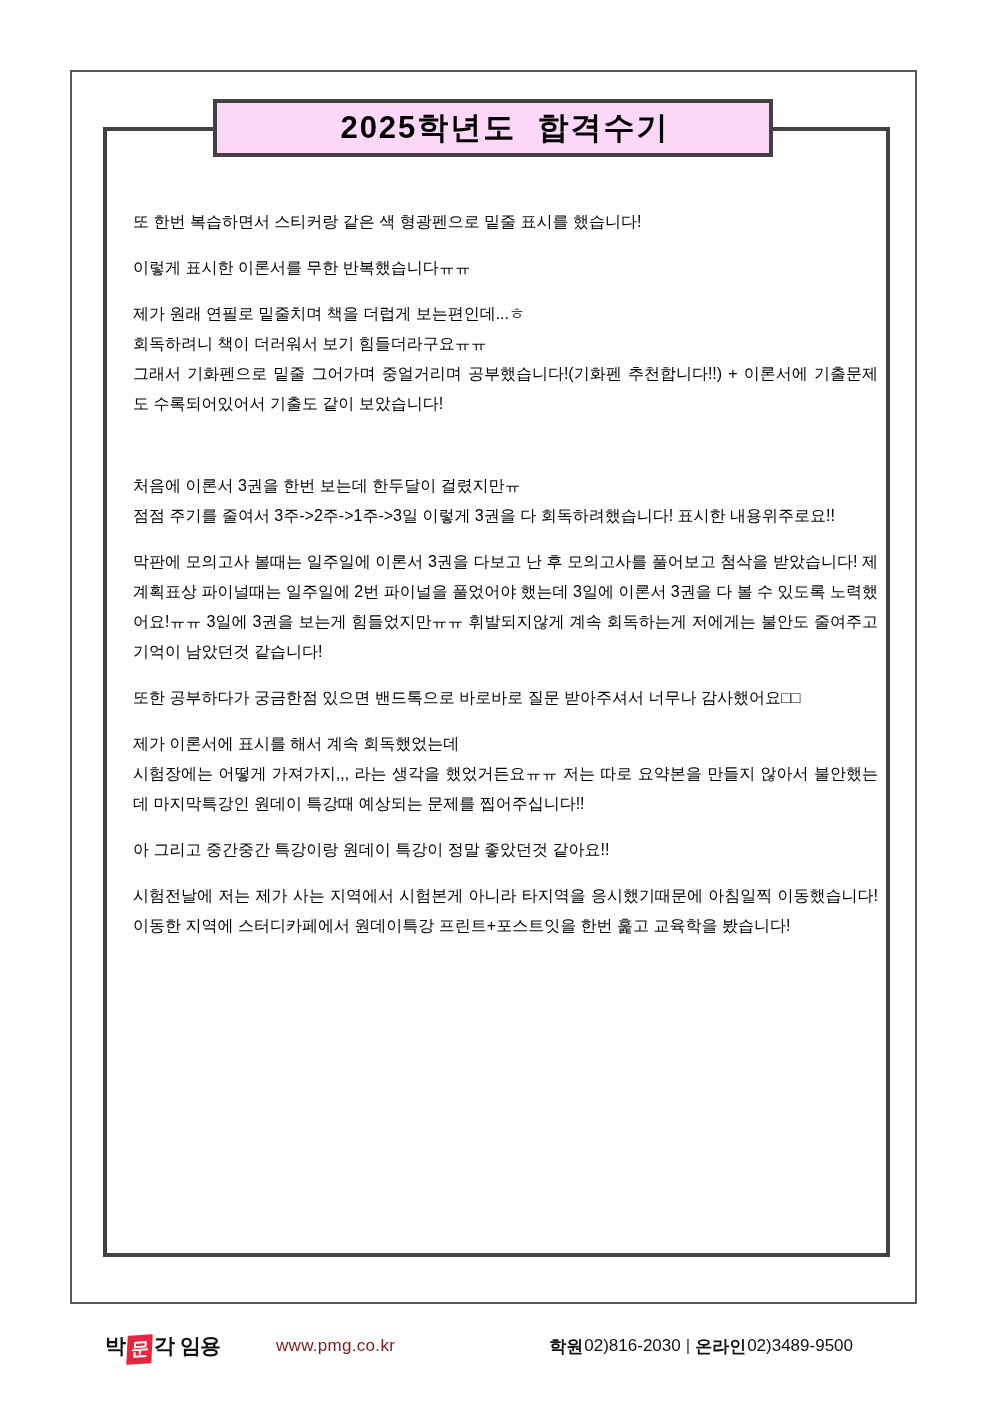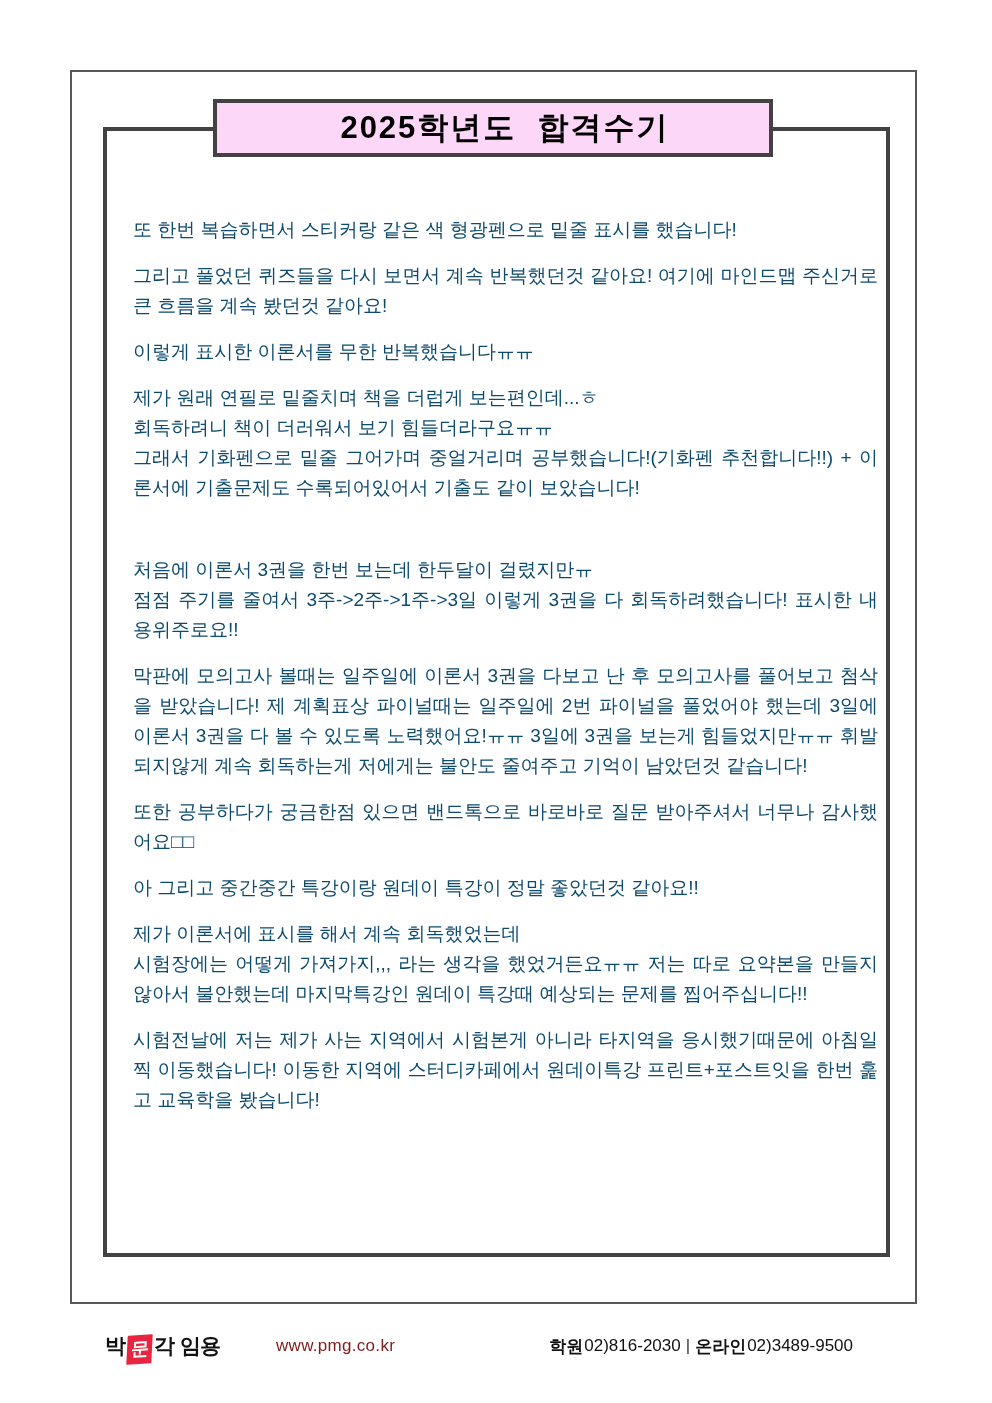--- a/index.html
+++ b/index.html
@@ -33,23 +33,23 @@
     height: 1130px;
     border: 4px solid #424244;
     box-sizing: border-box;
     background: #ffffff;
     z-index: 1;
   }
   .content {
     position: absolute;
     left: 26px;
     right: 8px;
-    top: 84px;
-    color: #0c4a6e;
-    font-size: 19px;
+    top: 76px;
+    color: #000000;
+    font-size: 16px;
     line-height: 30px;
     text-align: justify;
   }
   .para {
     margin: 0 0 16px 0;
     white-space: pre-wrap;
   }
   .para.gap-xl {
     margin-bottom: 52px;
   }
@@ -134,32 +134,31 @@
 
   <div class="outer-frame"></div>
 
   <div class="title-banner">
     <span class="title-text">2025학년도  합격수기</span>
   </div>
 
   <div class="content-box">
     <div class="content">
       <p class="para">또 한번 복습하면서 스티커랑 같은 색 형광펜으로 밑줄 표시를 했습니다!</p>
-      <p class="para">그리고 풀었던 퀴즈들을 다시 보면서 계속 반복했던것 같아요! 여기에 마인드맵 주신거로 큰 흐름을 계속 봤던것 같아요!</p>
       <p class="para">이렇게 표시한 이론서를 무한 반복했습니다ㅠㅠ</p>
       <p class="para gap-xl">제가 원래 연필로 밑줄치며 책을 더럽게 보는편인데...ㅎ
 회독하려니 책이 더러워서 보기 힘들더라구요ㅠㅠ
 그래서 기화펜으로 밑줄 그어가며 중얼거리며 공부했습니다!(기화펜 추천합니다!!) + 이론서에 기출문제도 수록되어있어서 기출도 같이 보았습니다!</p>
       <p class="para">처음에 이론서 3권을 한번 보는데 한두달이 걸렸지만ㅠ
 점점 주기를 줄여서 3주-&gt;2주-&gt;1주-&gt;3일 이렇게 3권을 다 회독하려했습니다! 표시한 내용위주로요!!</p>
       <p class="para">막판에 모의고사 볼때는 일주일에 이론서 3권을 다보고 난 후 모의고사를 풀어보고 첨삭을 받았습니다! 제 계획표상 파이널때는 일주일에 2번 파이널을 풀었어야 했는데 3일에 이론서 3권을 다 볼 수 있도록 노력했어요!ㅠㅠ 3일에 3권을 보는게 힘들었지만ㅠㅠ 휘발되지않게 계속 회독하는게 저에게는 불안도 줄여주고 기억이 남았던것 같습니다!</p>
       <p class="para">또한 공부하다가 궁금한점 있으면 밴드톡으로 바로바로 질문 받아주셔서 너무나 감사했어요□□</p>
-      <p class="para">아 그리고 중간중간 특강이랑 원데이 특강이 정말 좋았던것 같아요!!</p>
       <p class="para">제가 이론서에 표시를 해서 계속 회독했었는데
 시험장에는 어떻게 가져가지,,, 라는 생각을 했었거든요ㅠㅠ 저는 따로 요약본을 만들지 않아서 불안했는데 마지막특강인 원데이 특강때 예상되는 문제를 찝어주십니다!!</p>
+      <p class="para">아 그리고 중간중간 특강이랑 원데이 특강이 정말 좋았던것 같아요!!</p>
       <p class="para">시험전날에 저는 제가 사는 지역에서 시험본게 아니라 타지역을 응시했기때문에 아침일찍 이동했습니다! 이동한 지역에 스터디카페에서 원데이특강 프린트+포스트잇을 한번 훑고 교육학을 봤습니다!</p>
     </div>
   </div>
 
   <div class="footer">
     <div class="logo">
       <span>박</span>
         <span class="logo-emblem">문</span>
         <span>각</span>
         <span class="logo-suffix">임용</span>

